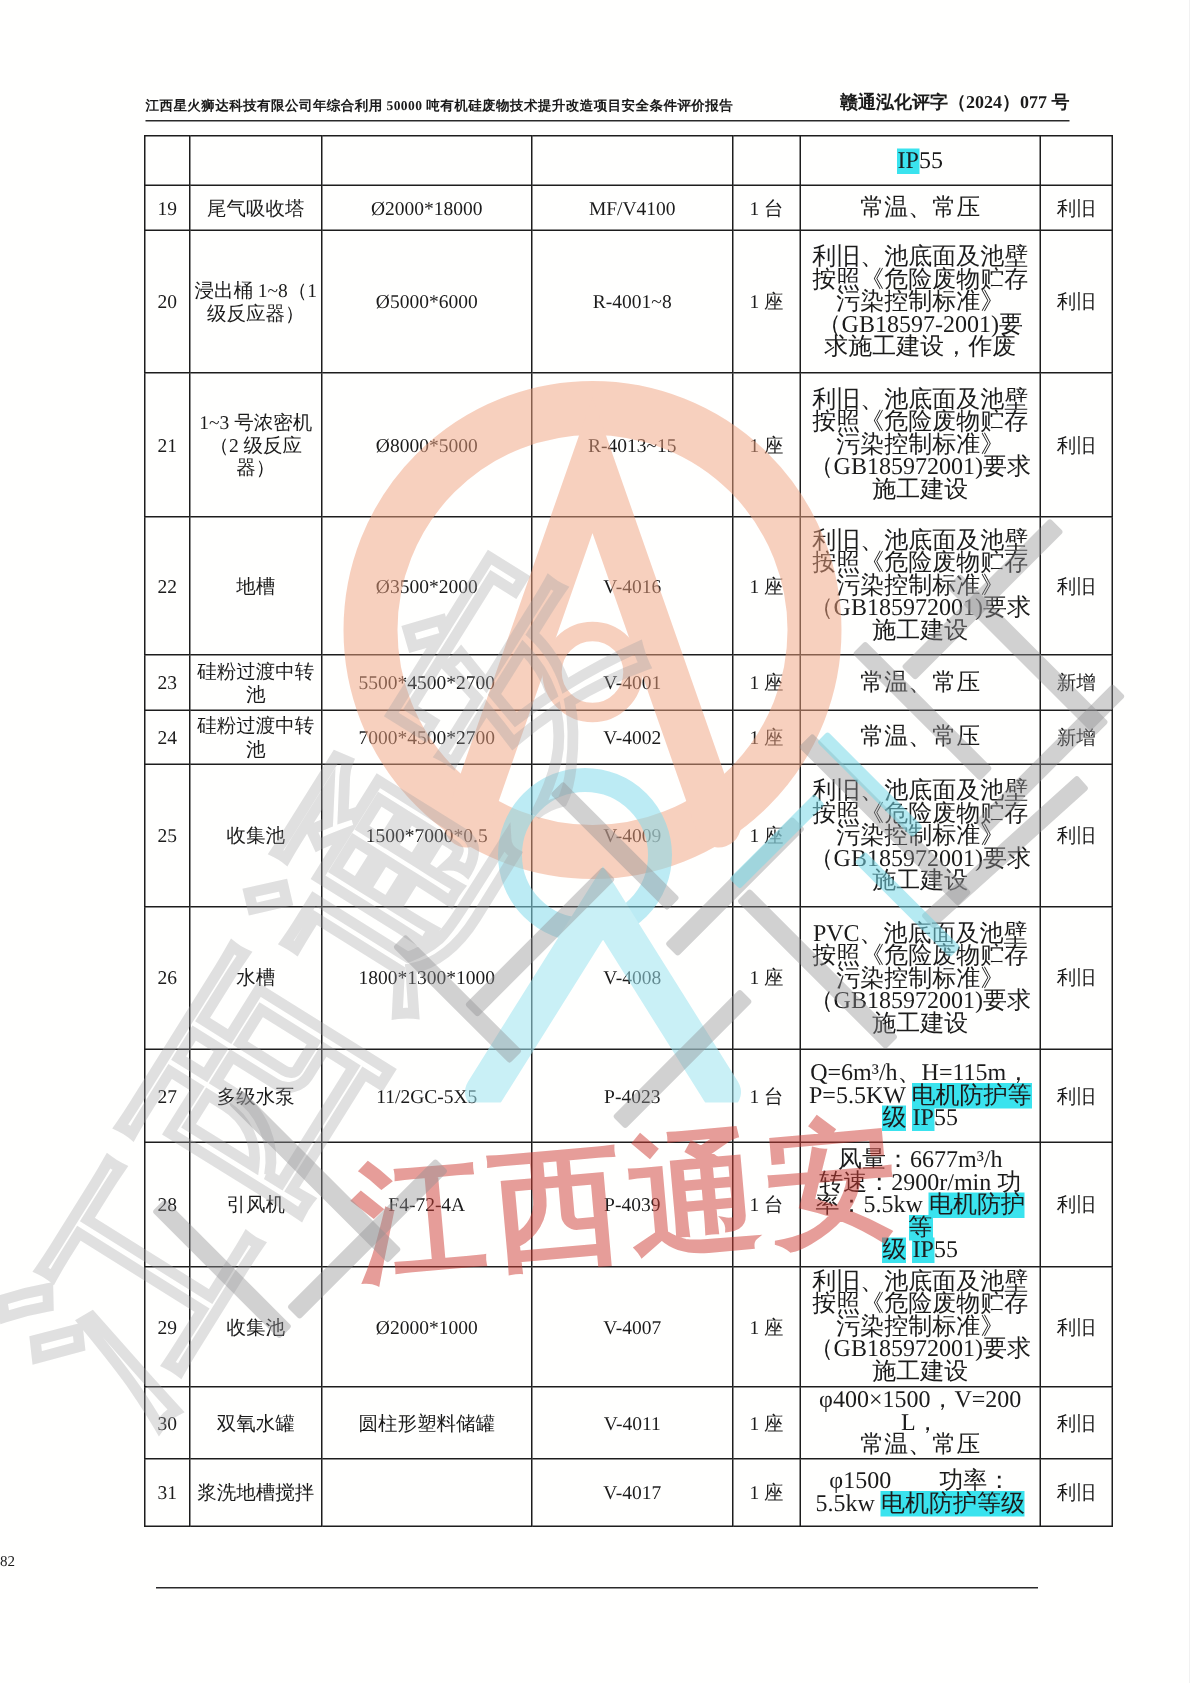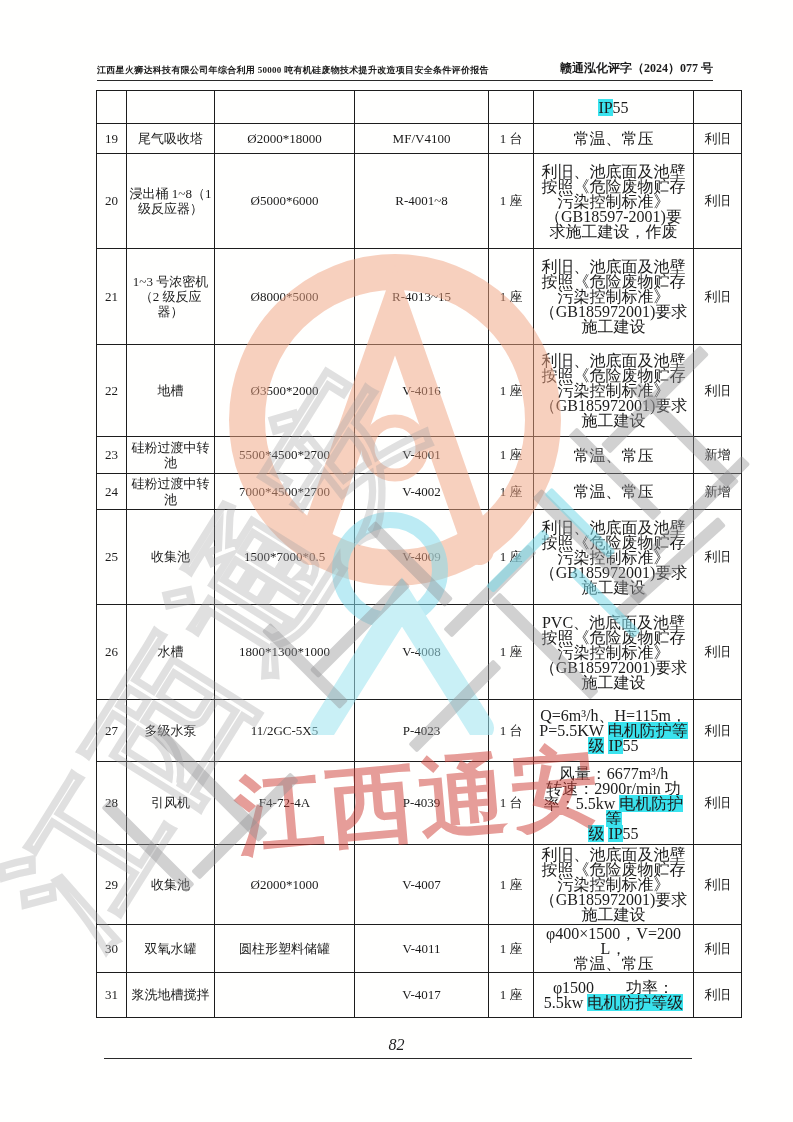--- a/index.html
+++ b/index.html
@@ -18,21 +18,21 @@
   table.equip{position:absolute;left:96px;top:90px;width:645px;
     border-collapse:collapse;table-layout:fixed;}
   table.equip td{
     border:1.6px solid #1d1d1d;text-align:center;vertical-align:middle;
     font-size:13px;line-height:1.18;padding:0 2px;word-break:break-all;
   }
   table.equip td.note{font-size:16px;line-height:15px;white-space:pre-line;padding:1px 2px;}
   table.equip td.section{font-size:13.5px;letter-spacing:1px;}
   .hl{background:#3ae3ee;}
   
-  .page-number{position:absolute;left:0;top:1036px;width:100%;text-align:center;font-size:16px;font-style:italic;}
+  .page-number{position:absolute;left:0;top:1036px;width:100%;font-size:10px;}
   .footer-rule{position:absolute;left:104px;top:1058px;width:588px;border-top:1.6px solid #2a2a2a;}
   
   .wm{position:absolute;pointer-events:none;}
   .wm-orange{left:225px;top:250px;opacity:.5;}
   .wm-cyan{left:305px;top:500px;opacity:.55;}
   .wm-red-text{
     left:235px;top:742px;font-size:88px;font-weight:bold;letter-spacing:4px;
     color:rgba(206,60,52,.5);transform:rotate(-5deg);white-space:nowrap;
     font-family:"Liberation Serif","DejaVu Serif",serif;
   }

